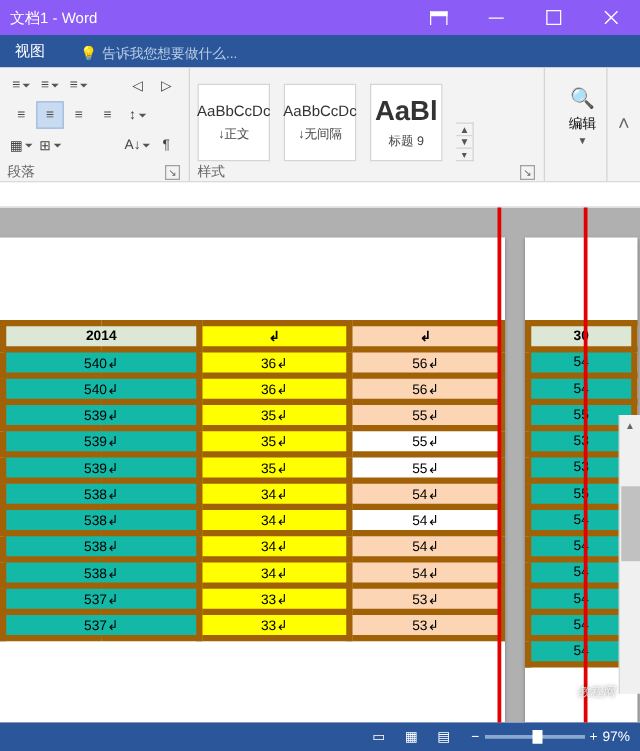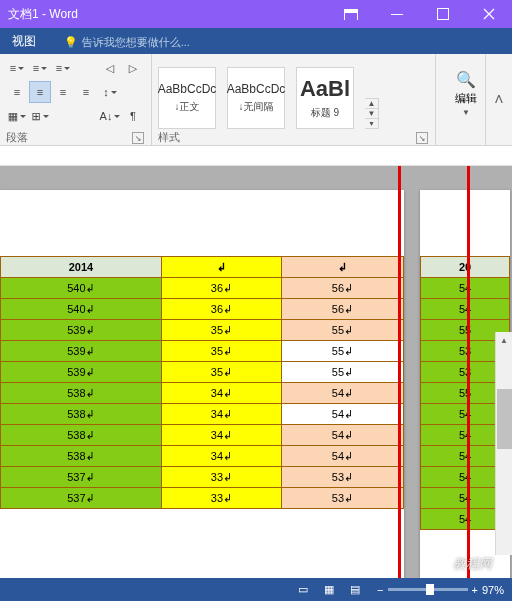--- a/index.html
+++ b/index.html
@@ -37,40 +37,40 @@
 .edit-group{width:48px;display:flex;flex-direction:column;align-items:center;justify-content:center;gap:2px}
 .find-icon{font-size:16px;color:#444}
 .collapse-btn{margin-left:auto;width:26px;display:flex;align-items:center;justify-content:center;color:#666}
 .ruler{height:20px;background:#fff;border-bottom:1px solid #e0e0e0}
 .docwrap{position:relative;height:412px;overflow:hidden}
 .docarea{background:#b0b0b0;width:100%;height:100%;display:flex}
 .page{background:#fff;margin-top:24px;width:404px;position:relative;box-shadow:0 1px 3px rgba(0,0,0,.3)}
 .page2{background:#fff;margin-top:24px;margin-left:16px;width:90px;position:relative;box-shadow:0 1px 3px rgba(0,0,0,.3)}
 .red-callout{position:absolute;top:-6px;left:398px;width:72px;height:432px;border:3px solid #e30000;pointer-events:none;z-index:5}
 table{border-collapse:collapse;width:100%;font-size:11px;table-layout:fixed}
-td,th{border:1px solid #a16207;height:21px;text-align:center;padding:0;white-space:nowrap}
+td,th{border:5px solid #a16207;height:21px;text-align:center;padding:0;white-space:nowrap}
 th{background:#dce8d5;font-weight:bold}
-.c-cream{background:#84cc16}
+.c-cream{background:#14b8a6}
 .c-yellow{background:#ffff00}
 .c-peach{background:#fcd5b4}
 .c-white{background:#fff}
 .page table{margin-top:66px}
 .page2 table{margin-top:66px}
 .page2 td,.page2 th{font-size:11px}
 .statusbar{position:absolute;bottom:0;left:0;right:0;height:23px;background:#2b579a;display:flex;align-items:center;color:#fff;font-size:11px;padding:0 8px;gap:10px}
 .statusbar .sp{flex:1}
 .view-btns{display:flex;gap:2px}
 .view-btn{width:24px;height:18px;display:flex;align-items:center;justify-content:center}
 .zoom{display:flex;align-items:center;gap:4px}
 .slider{width:80px;height:3px;background:#8ba8ce;position:relative}
 .slider-thumb{position:absolute;left:38px;top:-4px;width:8px;height:11px;background:#fff}
 .scrollbar-v{position:absolute;right:0;top:166px;bottom:23px;width:17px;background:#f0f0f0;border-left:1px solid #d8d8d8}
 .sb-btn{height:17px;background:#f0f0f0;display:flex;align-items:center;justify-content:center;font-size:8px;color:#666}
 .sb-thumb{width:15px;margin:0 1px;background:#c1c1c1;height:60px;margin-top:40px}
-.watermark{position:absolute;right:20px;bottom:28px;color:rgba(255,255,255,.7);font-size:13px;font-style:italic;z-index:10;pointer-events:none;text-shadow:0 0 3px rgba(0,0,0,.5)}
+.watermark{position:absolute;right:20px;bottom:40px;color:rgba(255,255,255,.7);font-size:10px;font-style:italic;z-index:10;pointer-events:none;text-shadow:0 0 3px rgba(0,0,0,.5)}
 </style>
 </head>
 <body>
 
 <div class="titlebar">
   <span class="title-text"><span>文档1</span><span> - Word</span></span>
   <div class="title-spacer"></div>
   <div class="tb-btn">
       <span class="tb-icon" style="width:14px;height:11px;border-width:1px 1px 0 1px;border-top-width:4px"></span>
     </div>
@@ -242,21 +242,21 @@
               <td class="c-yellow">33↲</td>
               <td class="c-peach">53↲</td>
             </tr>
           </tbody>
       </table>
     </div>
     <div class="page2">
       <table>
         <thead>
             <tr>
-              <th>20</th>
+              <th>30</th>
             </tr>
           </thead>
         <tbody id="side-body">
             <tr>
               <td class="c-cream">54</td>
             </tr>
             <tr>
               <td class="c-cream">54</td>
             </tr>
             <tr>

